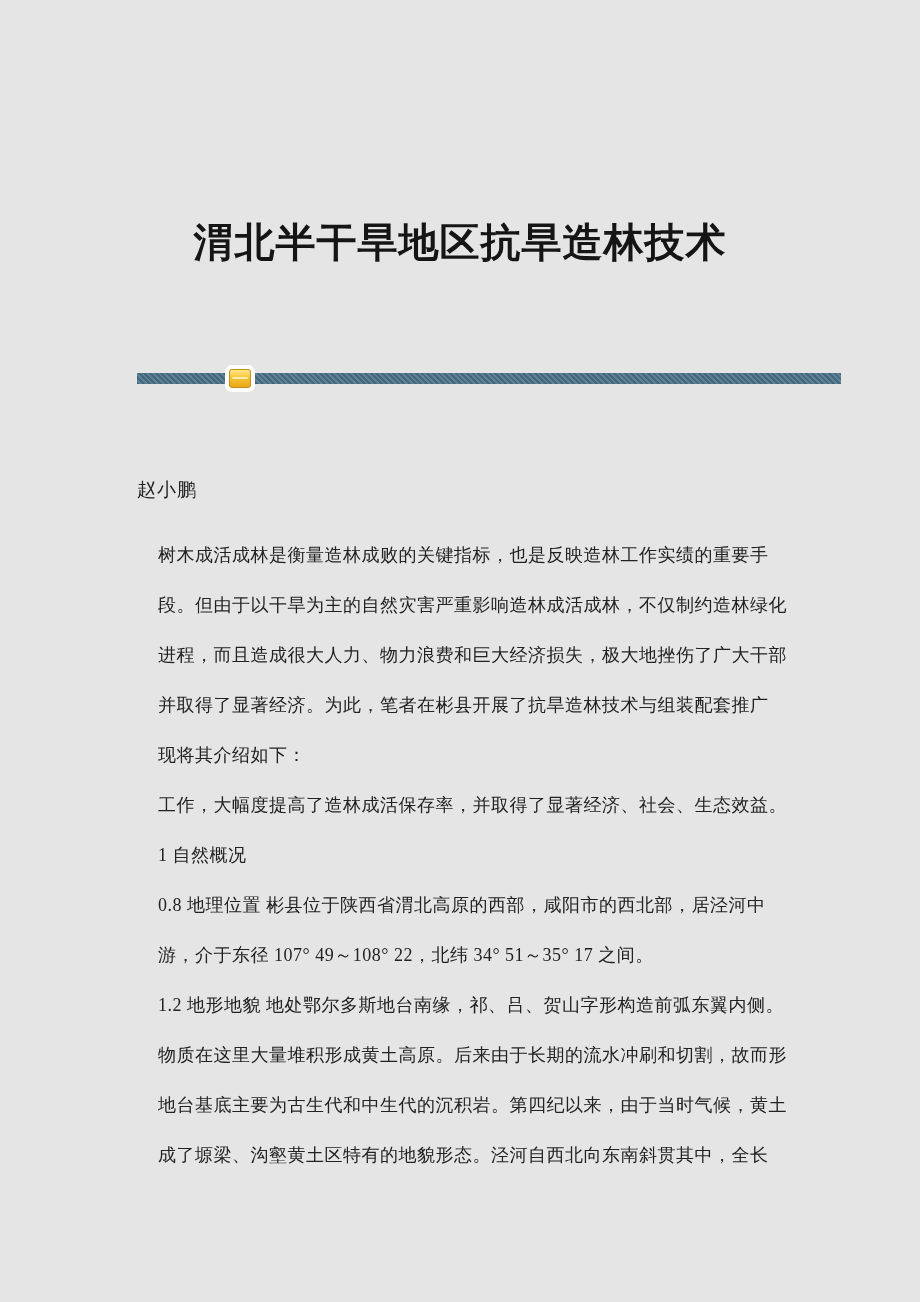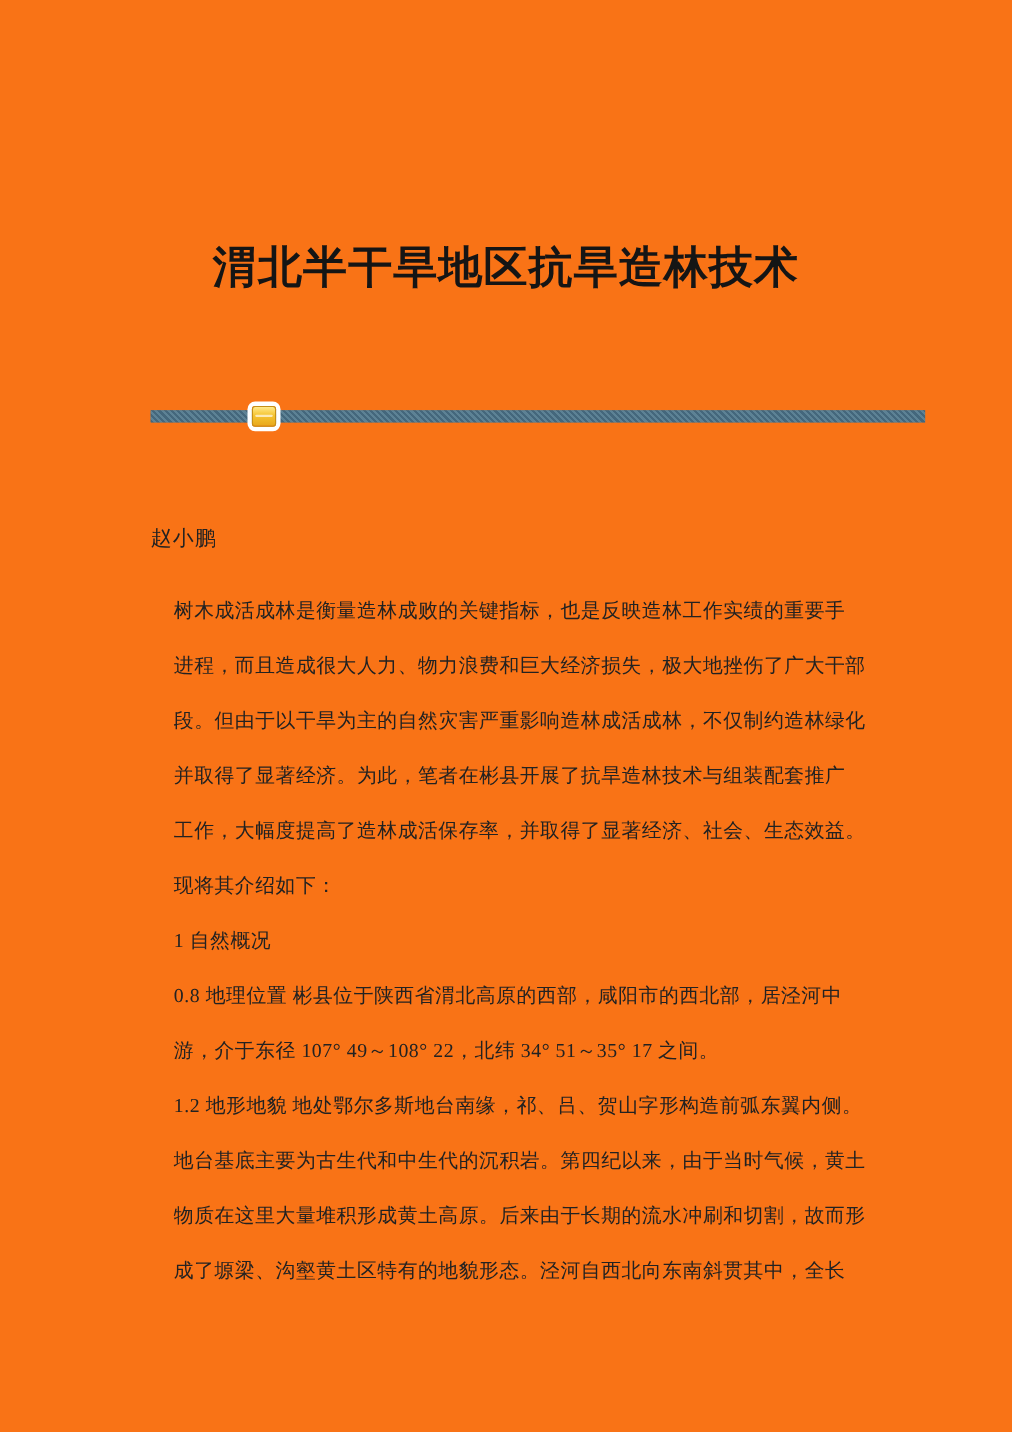--- a/index.html
+++ b/index.html
@@ -4,21 +4,21 @@
 <style>
   html, body {
     margin: 0;
     padding: 0;
     background: #ffffff;
   }
   .page {
     position: relative;
     width: 920px;
     height: 1302px;
-    background: #f97316;
+    background: #e5e5e5;
     overflow: hidden;
     font-family: "Liberation Serif", "DejaVu Serif", serif;
     color: #1f1f1f;
   }
   .doc-title {
     position: absolute;
     top: 215px;
     left: 0;
     width: 100%;
     margin: 0;
@@ -95,27 +95,27 @@
   <h1 class="doc-title">渭北半干旱地区抗旱造林技术</h1>
 
   <div class="divider">
     <span class="divider-icon"></span>
   </div>
 
   <div class="doc-body">
     <div class="author-line">赵小鹏</div>
 
     <div class="body-line">树木成活成林是衡量造林成败的关键指标，也是反映造林工作实绩的重要手</div>
+    <div class="body-line">段。但由于以干旱为主的自然灾害严重影响造林成活成林，不仅制约造林绿化</div>
     <div class="body-line">进程，而且造成很大人力、物力浪费和巨大经济损失，极大地挫伤了广大干部</div>
-    <div class="body-line">段。但由于以干旱为主的自然灾害严重影响造林成活成林，不仅制约造林绿化</div>
     <div class="body-line">并取得了显著经济。为此，笔者在彬县开展了抗旱造林技术与组装配套推广</div>
+    <div class="body-line">现将其介绍如下：</div>
     <div class="body-line">工作，大幅度提高了造林成活保存率，并取得了显著经济、社会、生态效益。</div>
-    <div class="body-line">现将其介绍如下：</div>
     <div class="body-line">1 自然概况</div>
     <div class="body-line">0.8 地理位置 彬县位于陕西省渭北高原的西部，咸阳市的西北部，居泾河中</div>
     <div class="body-line">游，介于东径 107° 49～108° 22，北纬 34° 51～35° 17 之间。</div>
     <div class="body-line">1.2 地形地貌 地处鄂尔多斯地台南缘，祁、吕、贺山字形构造前弧东翼内侧。</div>
+    <div class="body-line">物质在这里大量堆积形成黄土高原。后来由于长期的流水冲刷和切割，故而形</div>
     <div class="body-line">地台基底主要为古生代和中生代的沉积岩。第四纪以来，由于当时气候，黄土</div>
-    <div class="body-line">物质在这里大量堆积形成黄土高原。后来由于长期的流水冲刷和切割，故而形</div>
     <div class="body-line">成了塬梁、沟壑黄土区特有的地貌形态。泾河自西北向东南斜贯其中，全长</div>
   </div>
 
 </div>
 
 </body></html>

